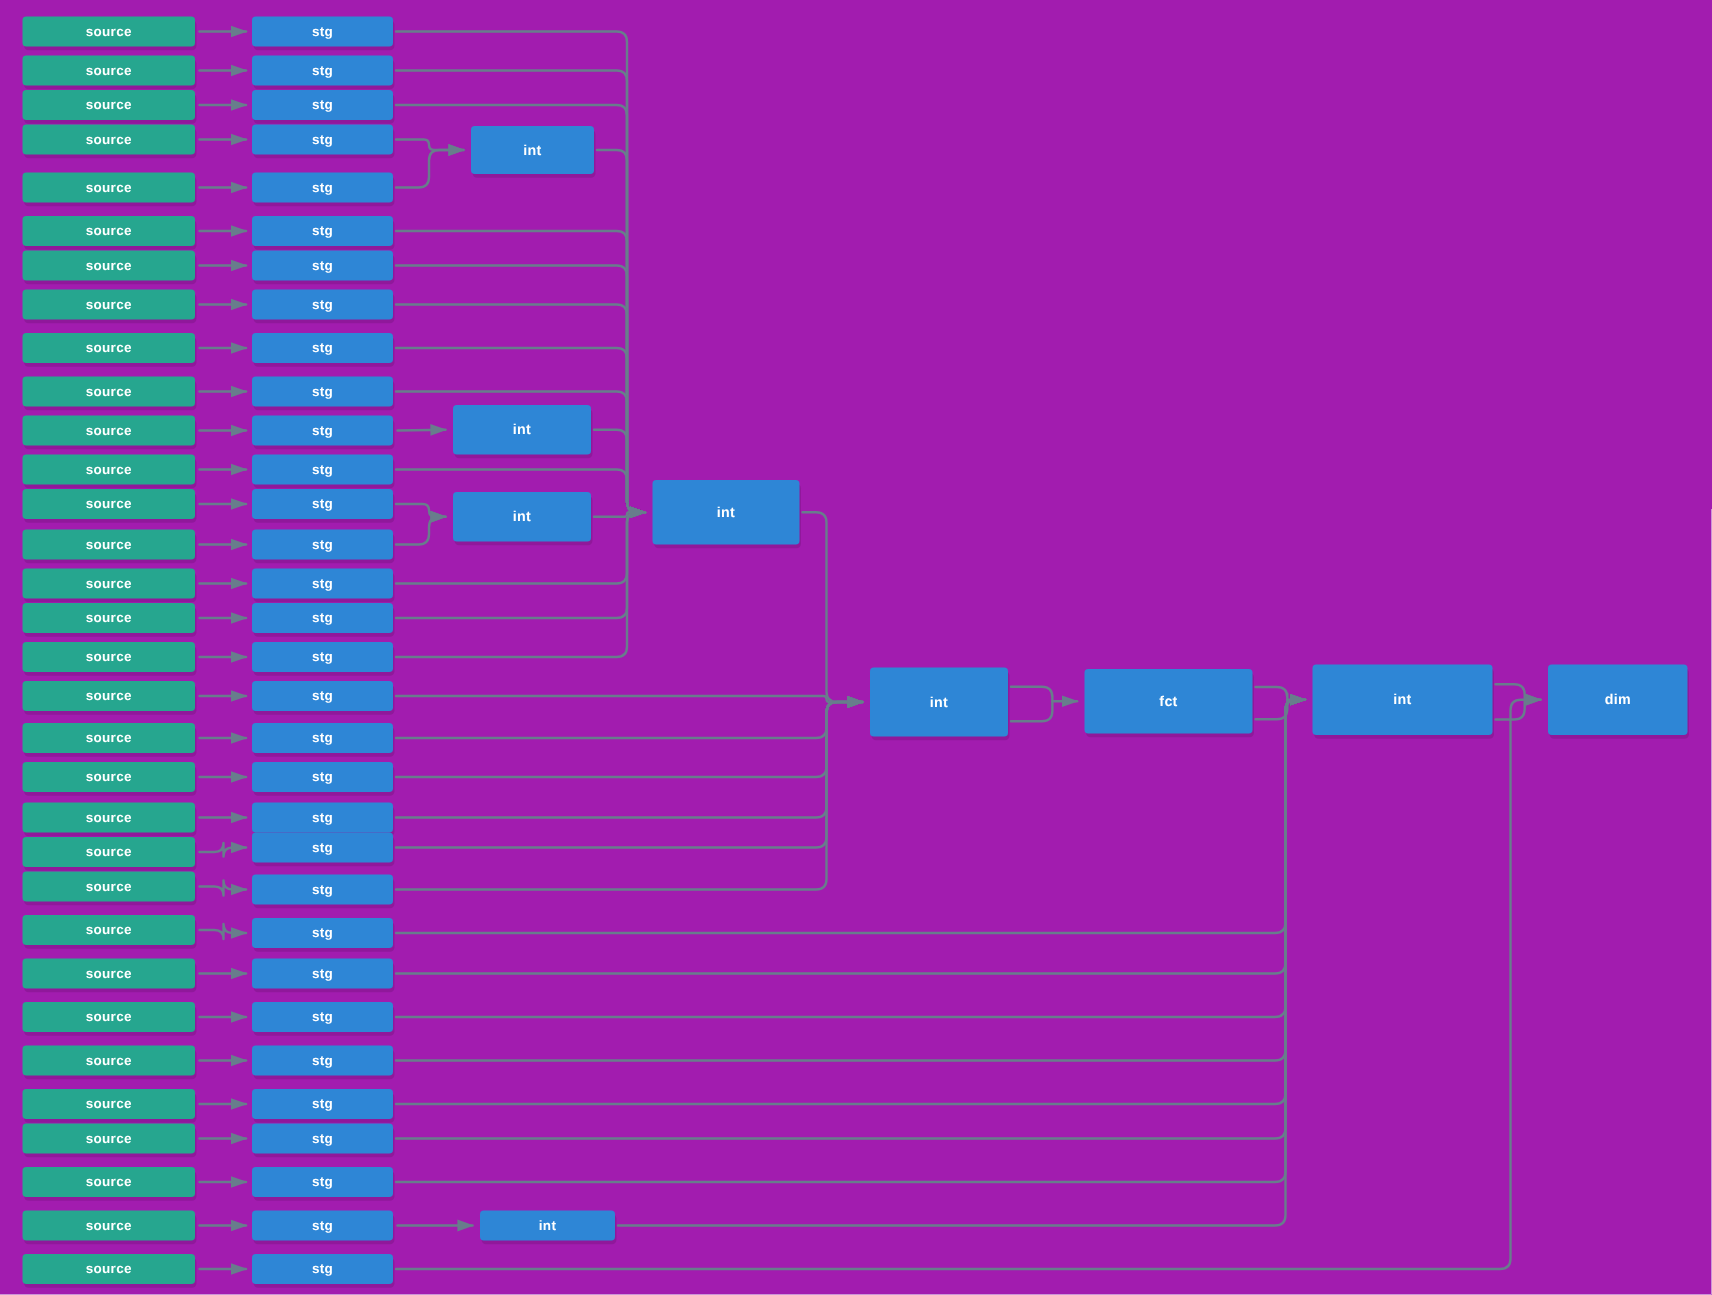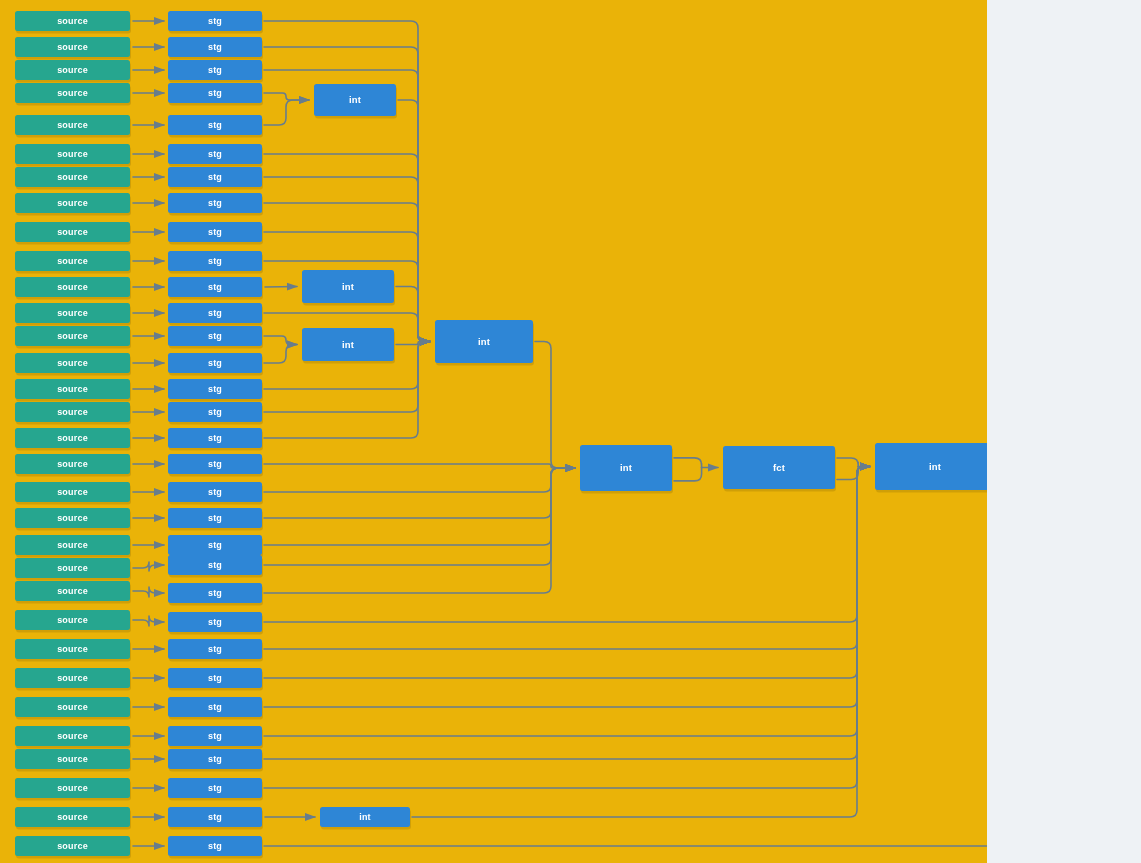--- a/index.html
+++ b/index.html
@@ -4,23 +4,23 @@
 <title>Data Lineage Graph</title>
 <style>
   html, body {
     margin: 0;
     padding: 0;
     background: #eef2f5;
     font-family: "Liberation Sans", sans-serif;
   }
   #canvas-wrap {
     position: relative;
-    width: 987px;
+    width: 1141px;
     height: 863px;
-    background: #eab308;
+    background: #a21caf;
     overflow: hidden;
   }
   svg#lineage {
     display: block;
     width: 1141px;
     height: 863px;
   }
   .edge-path {
     fill: none;
     stroke: #687d8c;

